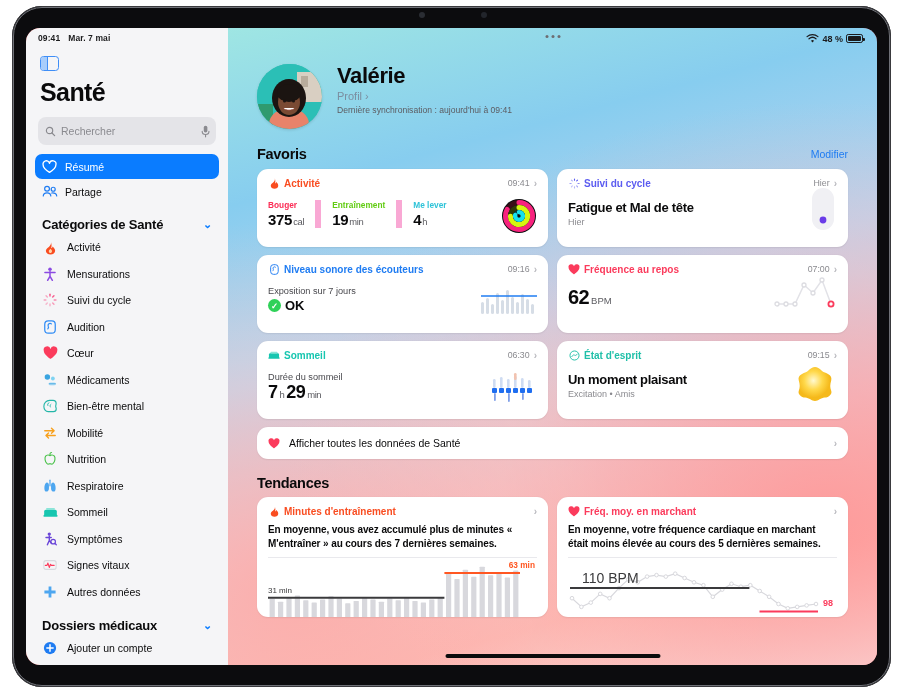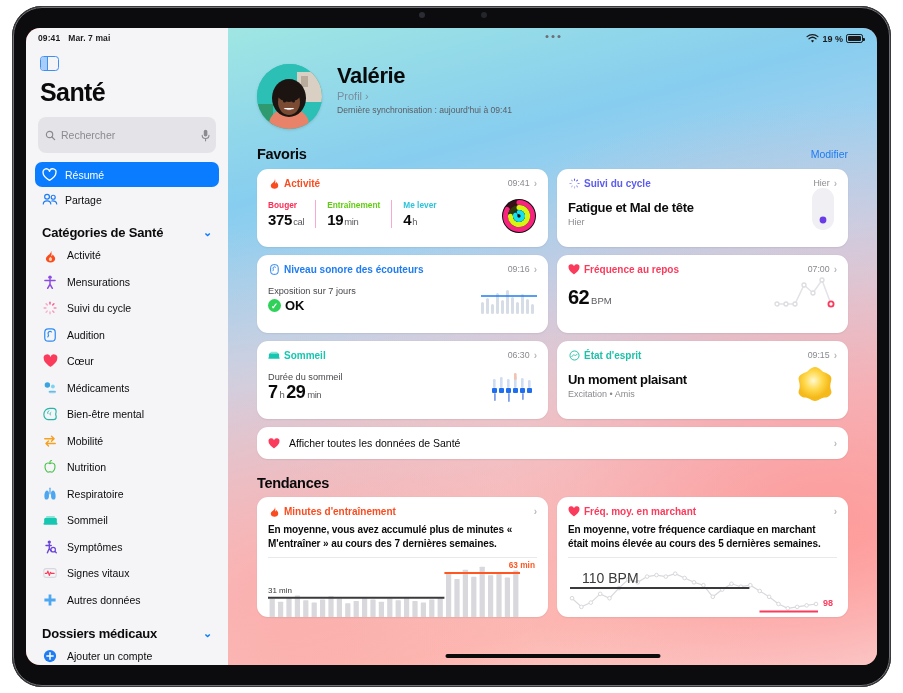--- a/index.html
+++ b/index.html
@@ -80,21 +80,21 @@
     border-right: 1.2px solid #3f8ef7;
     border-radius: 2.5px 0 0 2.5px;
   }
   .sb-title {
     margin: 7px 0 0 14px;
     font-size: 25px; font-weight: 700; letter-spacing: -0.6px;
     color: #0a0a0b;
   }
   .searchbar {
     margin: 10px 12px 0 12px;
-    height: 36px;
+    height: 28px;
     background: #e4e4e8;
     border-radius: 8px;
     display: flex; align-items: center;
     padding: 4px 7px;
     gap: 5px;
   }
   .searchbar .mag { width: 11px; height: 11px; flex: 0 0 11px; }
   .searchbar input {
     flex: 1; border: none; background: transparent; outline: none;
     font-family: "Liberation Sans", sans-serif;
@@ -214,21 +214,21 @@
   }
   .card-head-l { display:flex; align-items:center; gap:4px; }
   .ch-ico { width: 12px; height: 12px; display:flex; align-items:center; justify-content:center; flex:0 0 12px; }
   .card-head-r { display:flex; align-items:center; gap:4px; font-size:8.8px; font-weight:400; color:#8a8a8f; }
   .chev { color:#b9b9be; font-size:10px; font-weight:600; }
 
   .card-body { position: relative; margin-top: 11px; display:flex; align-items:flex-end; justify-content:space-between; }
 
   .metric-row { display:flex; align-items:flex-start; }
   .metric { padding-right: 11px; }
-  .metric + .metric { border-left: 1px solid #f9a8d4; padding-left: 11px; }
+  .metric + .metric { border-left: 6px solid #f9a8d4; padding-left: 11px; }
   .m-label { font-size: 8.3px; font-weight: 700; }
   .m-val { font-size: 15px; font-weight: 700; color:#0a0a0b; margin-top:1px; letter-spacing:-0.3px;}
   .m-val .u { font-size: 9.4px; font-weight: 400; color:#5b5b60; margin-left:1px;}
 
   .big-title { font-size: 13px; font-weight: 700; color: #0a0a0b; letter-spacing:-0.3px;}
   .sub-title { font-size: 9px; color: #8a8a8f; margin-top: 2px; }
   .lab-sm { font-size: 9.2px; color: #49494e; }
   .ok-row { display:flex; align-items:center; gap:4px; margin-top:2px;}
   .ok-badge { width:13px; height:13px; border-radius:50%; background:#2fd158; display:flex; align-items:center; justify-content:center; color:#fff; font-size:8.5px; font-weight:700;}
   .ok-txt { font-size:13px; font-weight:700; color:#0a0a0b;}
@@ -492,21 +492,21 @@
         <div class="dots3">
             <i></i>
             <i></i>
             <i></i>
           </div>
         <svg width="13" height="10" viewBox="0 0 16 12">
           <path d="M8 10.4l1.9-2.2a2.9 2.9 0 0 0-3.8 0z" fill="#1b1b1d"></path>
           <path d="M3.7 5.7a6.6 6.6 0 0 1 8.6 0" fill="none" stroke="#1b1b1d" stroke-width="1.5" stroke-linecap="round"></path>
           <path d="M1.3 3.1a10 10 0 0 1 13.4 0" fill="none" stroke="#1b1b1d" stroke-width="1.5" stroke-linecap="round"></path>
         </svg>
-        <span>19 %</span>
+        <span>48 %</span>
         <span class="batt">
             <i></i>
           </span>
       </div>
 
       <div class="scrollarea">
 
         <div class="profile">
           <div class="avatar">
             <svg viewBox="0 0 65 65" width="65" height="65">

